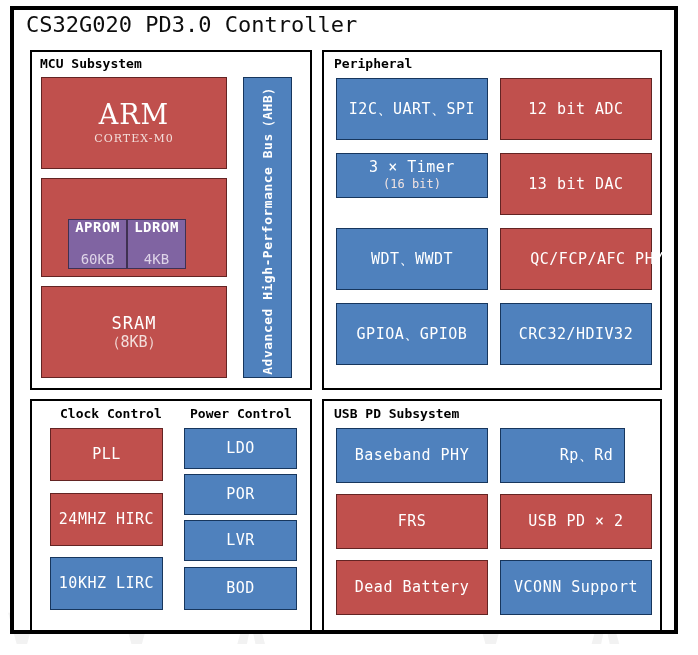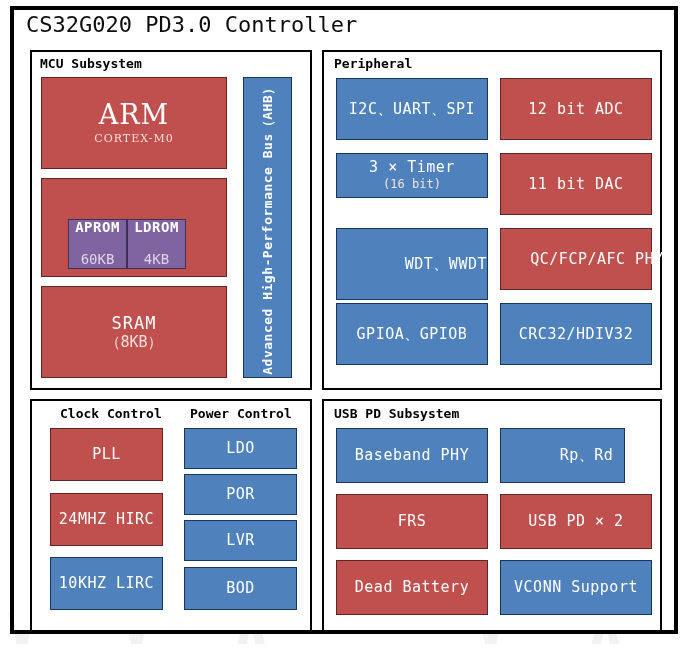--- a/index.html
+++ b/index.html
@@ -152,24 +152,24 @@
     </div>
     <div class="blk red" style="left:176px;top:26px;width:152px;height:62px;">
       <div class="l1">12 bit ADC</div>
     </div>
 
     <div class="blk blue" style="left:12px;top:101px;width:152px;height:45px;">
       <div class="l1">3 × Timer</div>
       <div class="l2">(16 bit)</div>
     </div>
     <div class="blk red" style="left:176px;top:101px;width:152px;height:62px;">
-      <div class="l1">11 bit DAC</div>
-    </div>
-
-    <div class="blk blue" style="left:12px;top:176px;width:152px;height:72px;align-items:flex-end;">
+      <div class="l1">13 bit DAC</div>
+    </div>
+
+    <div class="blk blue" style="left:12px;top:176px;width:152px;height:62px;">
       <div class="l1">WDT、WWDT</div>
     </div>
     <div class="blk red" style="left:176px;top:176px;width:152px;height:62px;padding-left:42px;">
       <div class="l1">QC/FCP/AFC PHY</div>
     </div>
 
     <div class="blk blue" style="left:12px;top:251px;width:152px;height:62px;">
       <div class="l1">GPIOA、GPIOB</div>
     </div>
     <div class="blk blue" style="left:176px;top:251px;width:152px;height:62px;">

